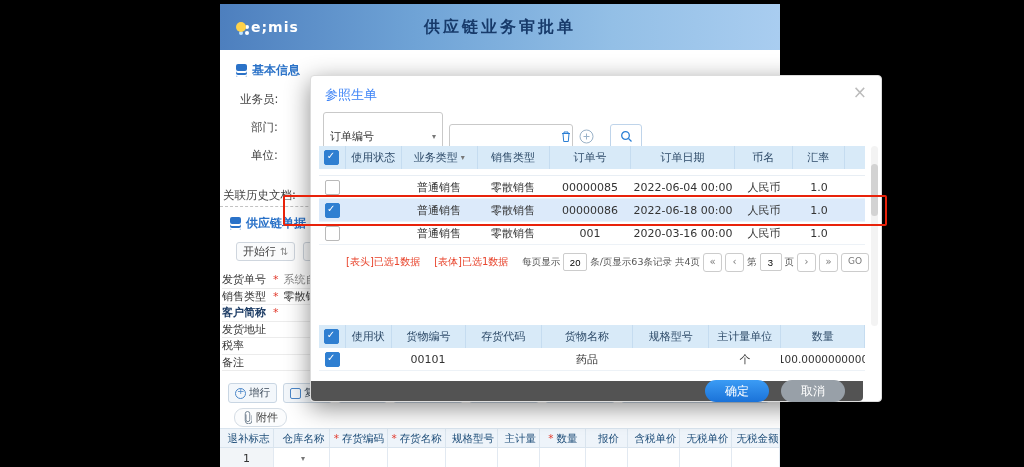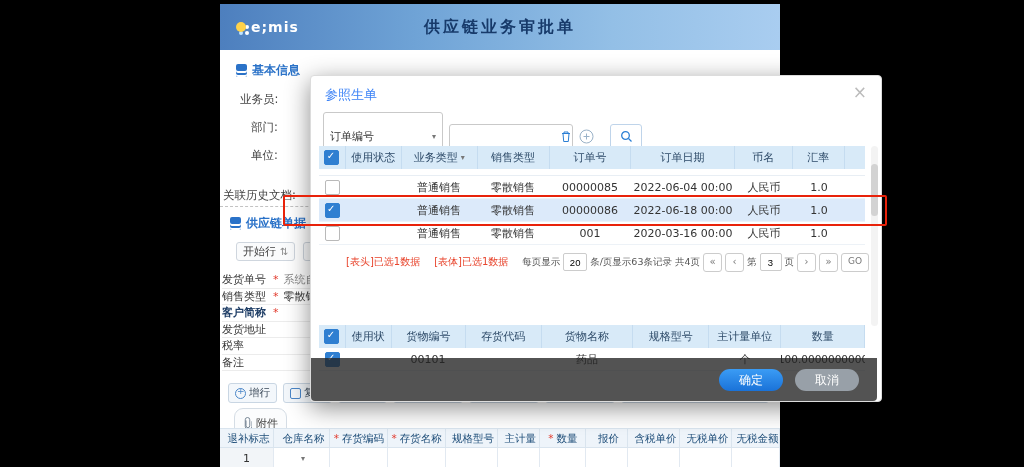--- a/index.html
+++ b/index.html
@@ -33,21 +33,21 @@
   .req{color:#e23b2e;margin:0 3px 0 1px;}
   .frow .val{color:#888;margin-left:2px;}
   .frow .val.dark{color:#333;}
   .toolbar{position:absolute;left:8px;top:379px;display:flex;gap:6px;}
   .tbtn{height:18px;display:flex;align-items:center;gap:3px;border:1px solid #c9d6e3;
         border-radius:3px;background:#f3f7fb;padding:0 6px;font-size:10.5px;color:#3c4a5a;}
   .tic{width:9px;height:9px;border:1px solid #4a86c8;border-radius:2px;display:inline-block;}
   .tic.round{border-radius:50%;position:relative;}
   .tic.round::after{content:"+";position:absolute;left:1px;top:-3px;font-size:9px;color:#4a86c8;}
   .attach{position:absolute;left:14px;top:404px;display:flex;align-items:center;gap:4px;
-          font-size:11px;color:#444;border:1px solid #d5dde5;border-radius:9px;padding:7px 8px;background:#fbfcfd;}
+          font-size:11px;color:#444;border:1px solid #d5dde5;border-radius:9px;padding:1px 8px;background:#fbfcfd;}
   .grid{position:absolute;left:0;top:424px;width:560px;}
   .ghead{display:flex;background:#eef4fa;border-top:1px solid #d9e4ee;border-bottom:1px solid #d9e4ee;}
   .ghead .c{height:18px;line-height:18px;font-size:10.5px;color:#1f4e79;text-align:center;
             border-right:1px solid #d9e4ee;overflow:hidden;white-space:nowrap;}
   .grow{display:flex;}
   .grow .c{height:21px;border-right:1px solid #e2e9f1;border-bottom:1px solid #e2e9f1;
            font-size:11px;color:#333;display:flex;align-items:center;justify-content:center;background:#fff;}
   .grow .c.idx{background:#f2f5f8;}
   .caret{font-size:8px;color:#777;margin-left:3px;}
   
@@ -83,21 +83,21 @@
          align-items:center;justify-content:space-between;}
   .sel-info{display:flex;gap:14px;font-size:10px;color:#e8442c;margin-left:23px;}
   .pagr{display:flex;align-items:center;gap:3px;font-size:9.5px;color:#555;}
   .pagr input{width:20px;height:16px;border:1px solid #ccc;border-radius:2px;text-align:center;
               font-size:9.5px;padding:0;}
   .pbtn{width:17px;height:17px;border:1px solid #ccc;border-radius:3px;background:#fff;color:#777;
         font-size:10px;line-height:15px;text-align:center;}
   .pbtn.go{width:26px;font-size:9px;}
   .m-scroll{position:absolute;right:3px;top:70px;width:7px;height:180px;background:#f3f3f3;border-radius:4px;}
   .m-thumb{position:absolute;left:0;top:18px;width:7px;height:52px;background:#d3d3d3;border-radius:4px;}
-  .m-footer{position:absolute;left:0;right:4px;bottom:0;height:43px;background:rgba(35,35,35,.78);
+  .m-footer{position:absolute;left:0;right:18px;bottom:0;height:20px;background:rgba(35,35,35,.78);
             border-radius:0 0 4px 4px;display:flex;align-items:center;justify-content:flex-end;gap:12px;
             padding-right:18px;z-index:12;}
   .btn{height:22px;border-radius:11px;color:#fff;font-size:12px;border:0;padding:0 20px;line-height:22px;}
   .btn.ok{background:linear-gradient(#3b9cf5,#1a72d8);}
   .btn.cancel{background:#98a0a8;}
   .annot{position:absolute;left:283px;top:195px;width:600px;height:27px;border:2px solid #e8220a;
          z-index:60;border-radius:2px;pointer-events:none;}
 </style>
 </head>
 <body>

